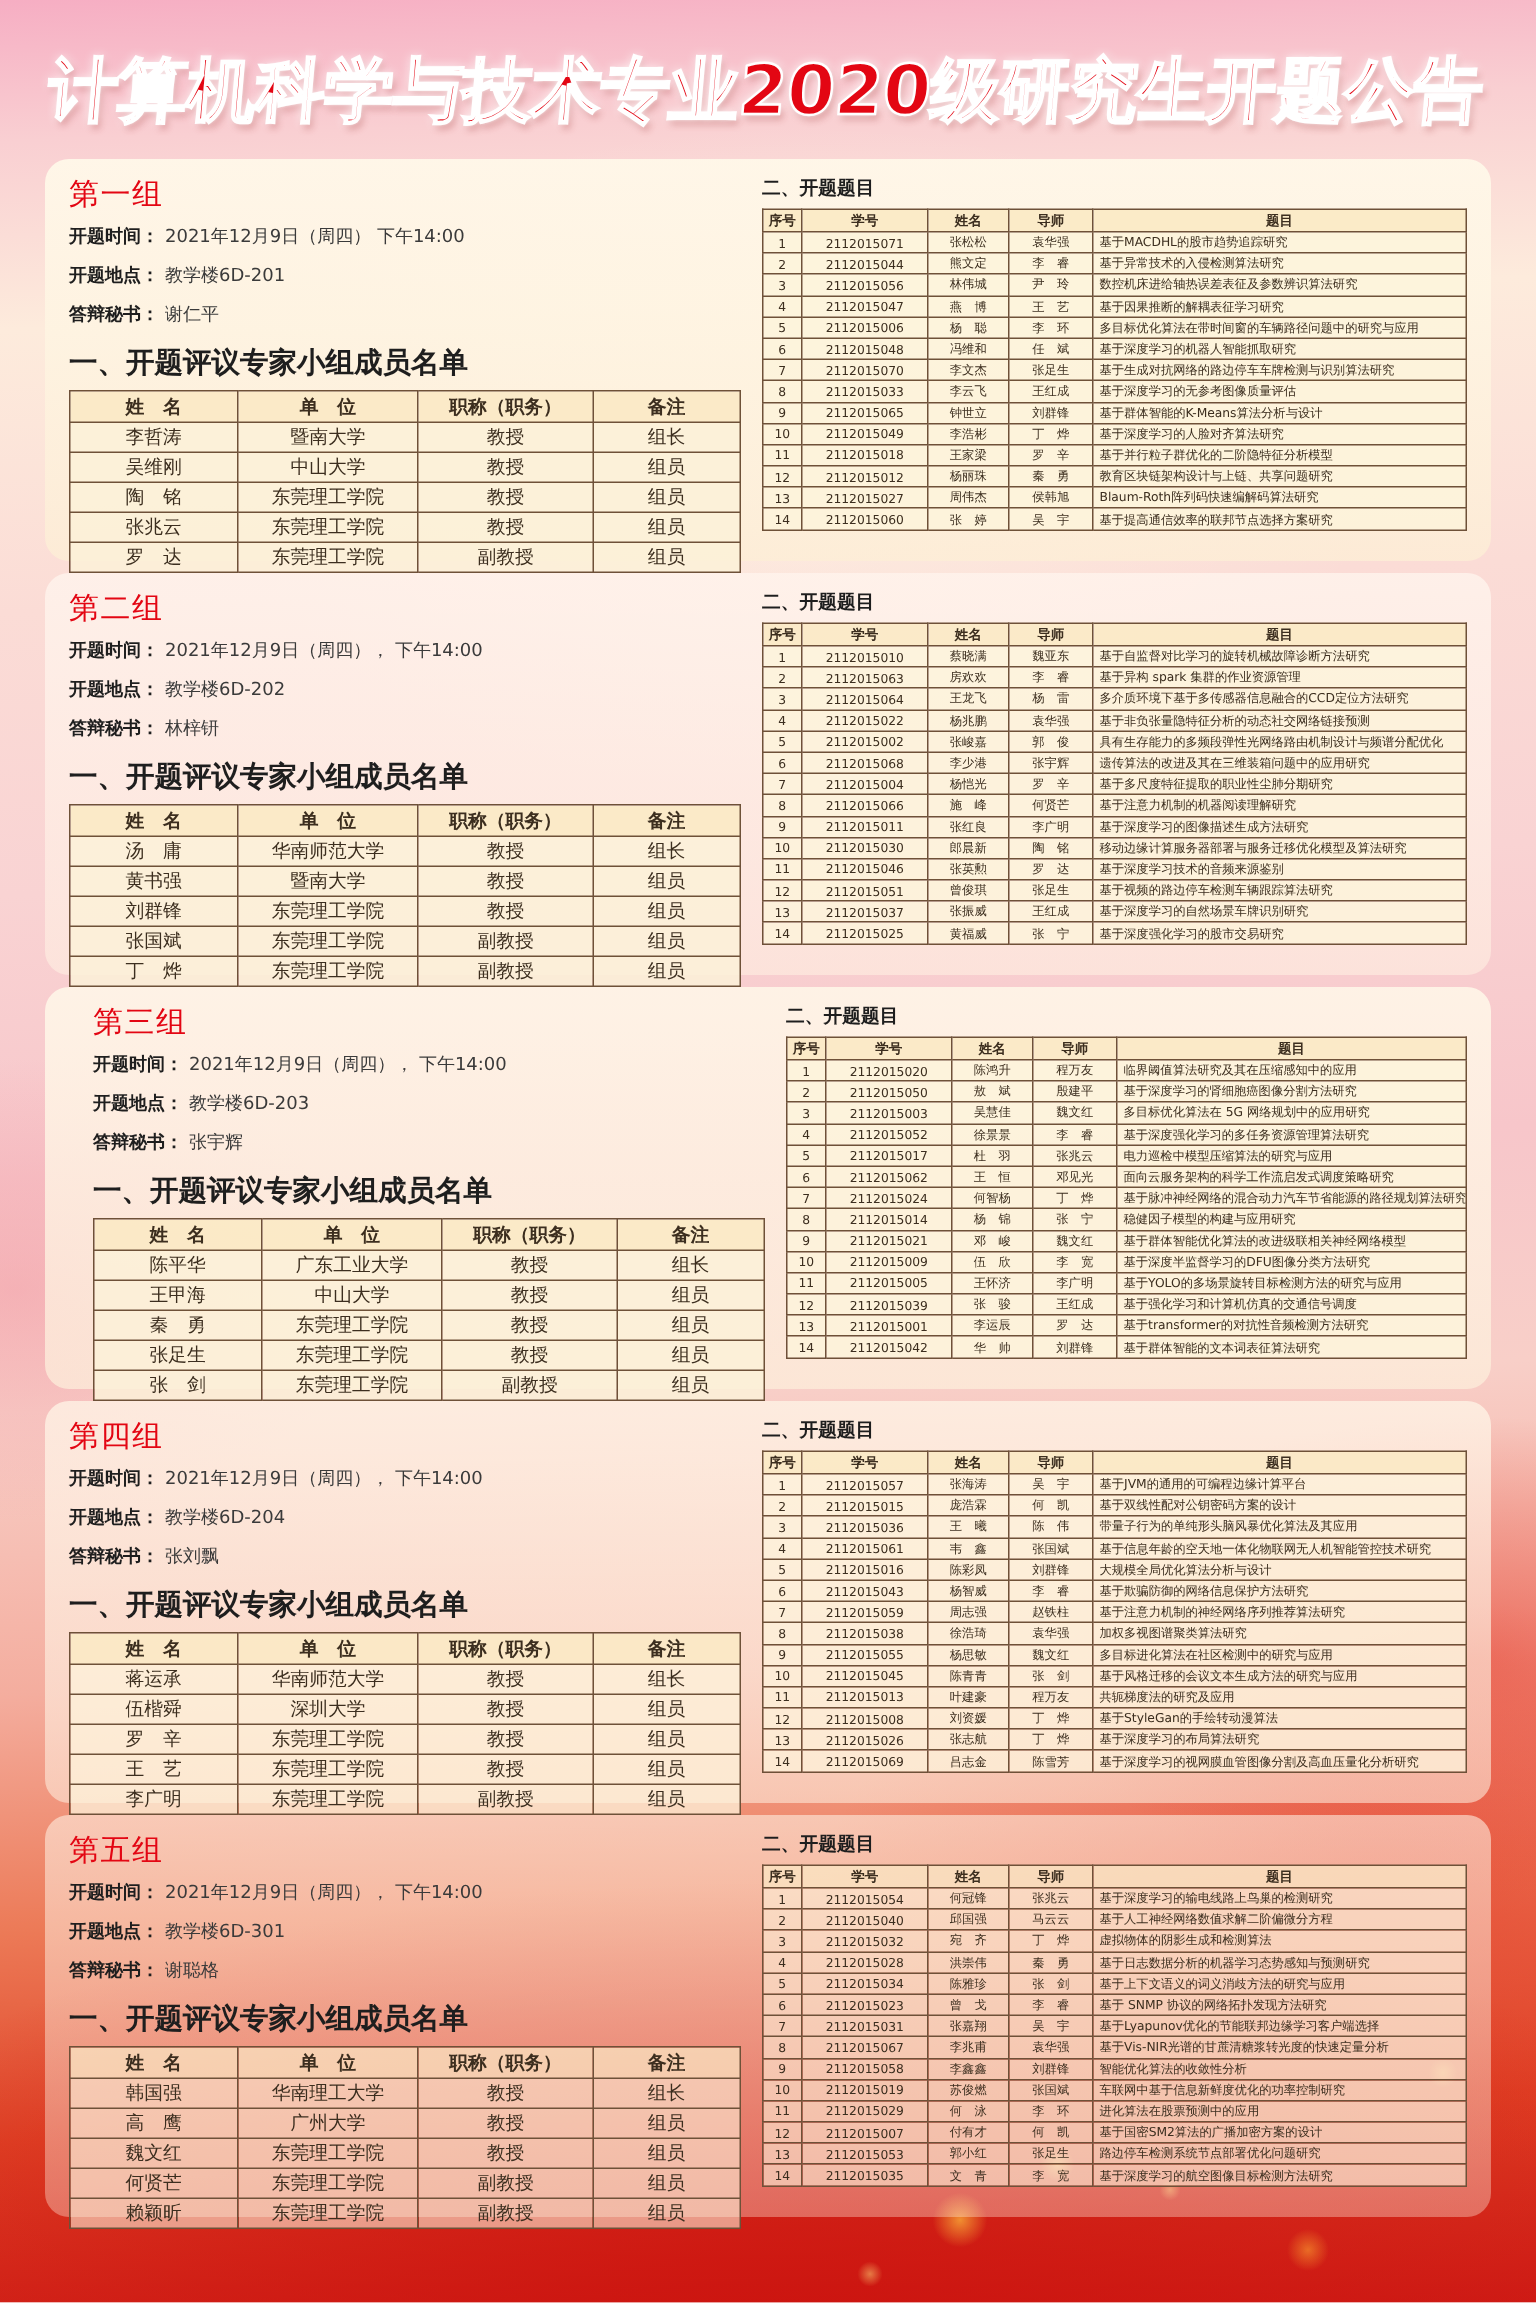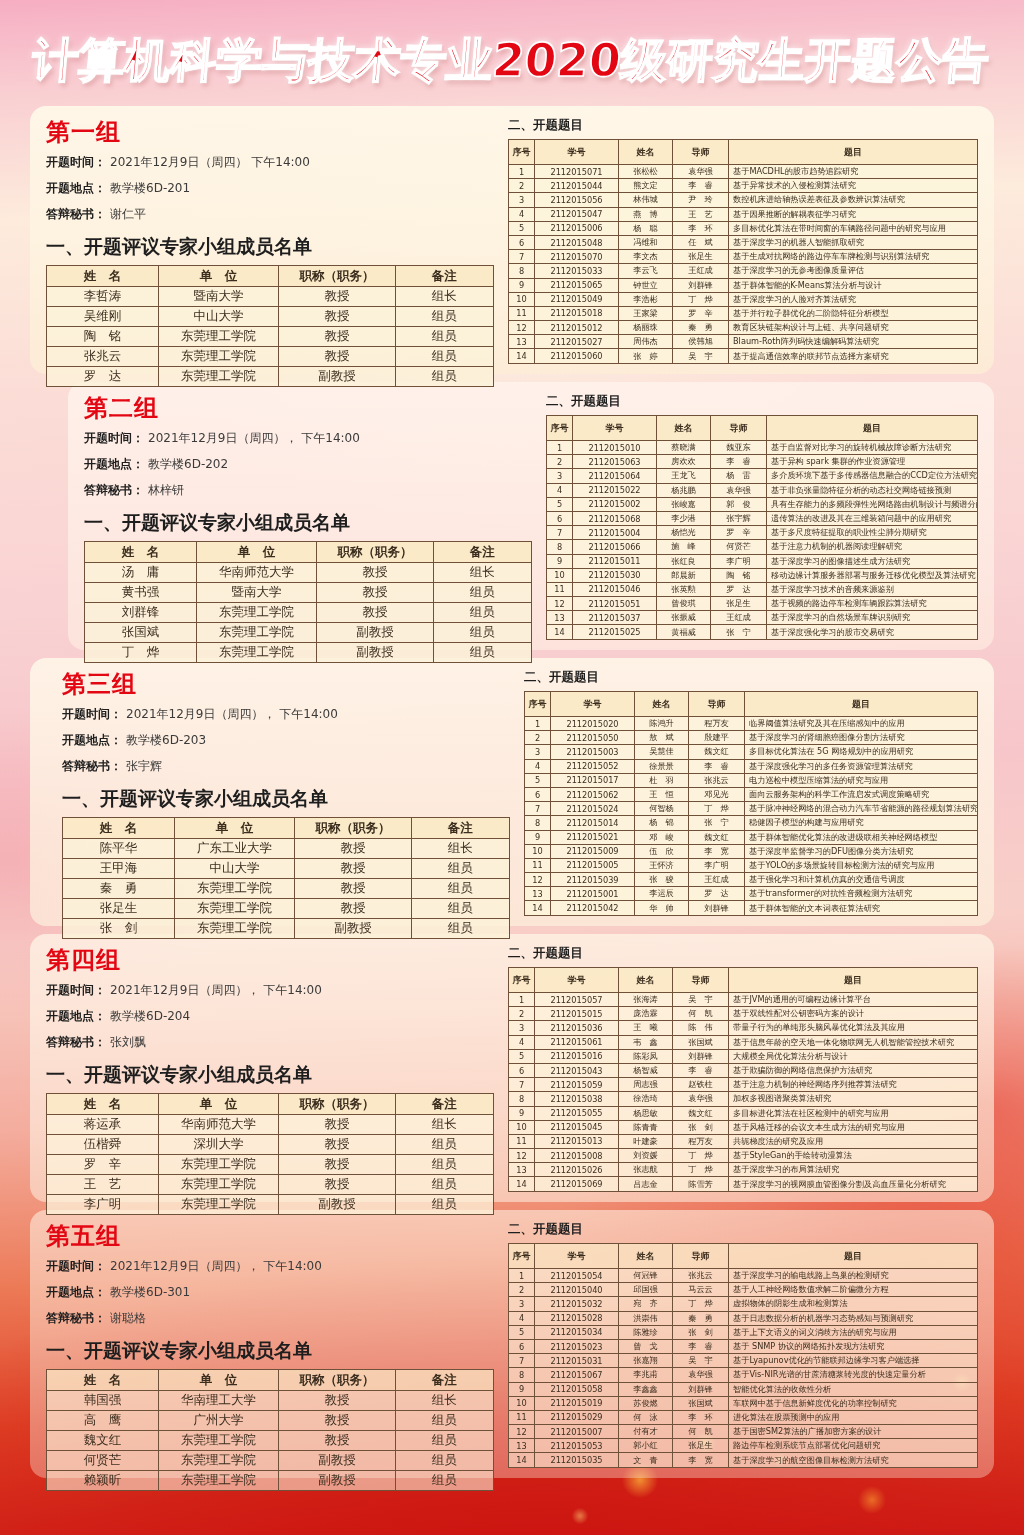--- a/index.html
+++ b/index.html
@@ -27,41 +27,41 @@
     position:relative;margin:0;padding:30px 10px 0;text-align:center;
     font-size:46px;font-weight:900;color:#e30613;white-space:nowrap;
     transform:skewX(-5deg);
     -webkit-text-stroke:1.6px #ffffff;
     text-shadow:0 0 2px #fff,0 0 7px rgba(255,255,255,.95),2px 3px 5px rgba(160,30,30,.4);
   }
   .groups{position:relative;padding:14px 30px 0;}
   .group{display:flex;gap:14px;height:268px;margin-bottom:8px;border-radius:16px;
     padding:8px 16px 6px;box-sizing:border-box;}
   .g1{background:linear-gradient(180deg,rgba(255,248,233,.95),rgba(253,238,214,.8));}
-  .g2{background:linear-gradient(180deg,rgba(255,243,236,.85),rgba(254,236,224,.68));margin-left:38px;}
+  .g2{background:linear-gradient(180deg,rgba(255,243,236,.85),rgba(254,236,224,.68));}
   .g3{background:linear-gradient(180deg,rgba(255,246,232,.9),rgba(253,238,219,.74));padding-left:32px;}
   .g4{background:linear-gradient(180deg,rgba(255,244,230,.78),rgba(254,236,220,.58));}
   .g5{background:linear-gradient(180deg,rgba(255,241,227,.58),rgba(255,236,220,.36));}
   .left{width:448px;flex:0 0 auto;}
   .right{flex:1;min-width:0;}
-  .gname{margin:2px 0 5px;font-size:24px;font-weight:700;color:#e30613;letter-spacing:1px;}
+  .gname{margin:2px 0 5px;font-size:20px;font-weight:400;color:#e30613;letter-spacing:1px;}
   .info p{margin:0 0 7px;font-size:12px;line-height:19px;color:#3a3a3a;}
   .lbl{font-weight:700;color:#1e1e1e;margin-right:4px;}
   .sec-h{margin:10px 0 5px;font-size:19px;font-weight:700;color:#1e1e1e;}
   .right .sec-h{margin:3px 0 5px;font-size:12.5px;}
   .tbl{width:100%;border-collapse:collapse;table-layout:fixed;}
   .tbl th,.tbl td{border:1px solid #6e5138;text-align:center;color:#3c2e1f;
     overflow:hidden;white-space:nowrap;text-overflow:clip;padding:0 2px;box-sizing:border-box;}
   .committee-table th{background:rgba(251,233,198,.92);font-size:12.5px;height:21px;font-weight:700;}
   .committee-table td{background:rgba(252,241,216,.85);font-size:12.5px;height:20px;font-weight:400;}
   .committee-table th:nth-child(1),.committee-table td:nth-child(1){width:25%;}
   .committee-table th:nth-child(2),.committee-table td:nth-child(2){width:27%;}
   .committee-table th:nth-child(3),.committee-table td:nth-child(3){width:26%;}
   .committee-table th:nth-child(4),.committee-table td:nth-child(4){width:22%;}
-  .topics-table th{background:rgba(251,233,198,.92);font-size:9px;height:25px;font-weight:700;}
+  .topics-table th{background:rgba(251,233,198,.92);font-size:9px;height:15px;font-weight:700;}
   .topics-table td{background:rgba(253,243,219,.85);font-size:8.2px;height:14.2px;font-weight:400;}
   .topics-table th:nth-child(1),.topics-table td:nth-child(1){width:26px;}
   .topics-table th:nth-child(2),.topics-table td:nth-child(2){width:84px;}
   .topics-table th:nth-child(3),.topics-table td:nth-child(3){width:54px;}
   .topics-table th:nth-child(4),.topics-table td:nth-child(4){width:56px;}
   .topics-table td:nth-child(5){text-align:left;padding:0 4px;}
   .g4 .tbl td{background:rgba(253,243,219,.75);}
   .g5 .tbl td{background:rgba(253,243,219,.58);}
   .g5 .tbl th{background:rgba(251,233,198,.7);}
 </style>

